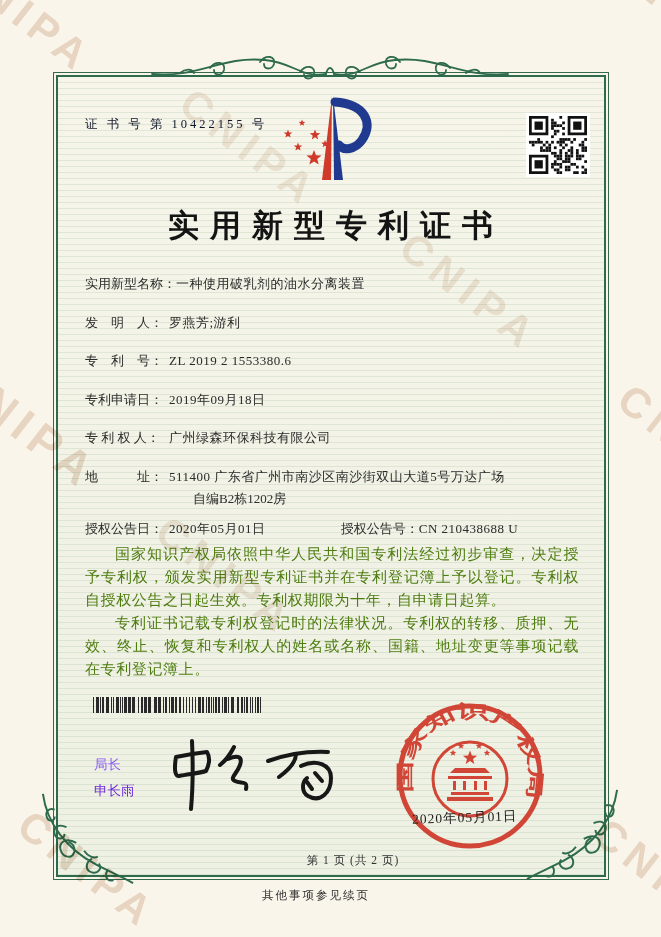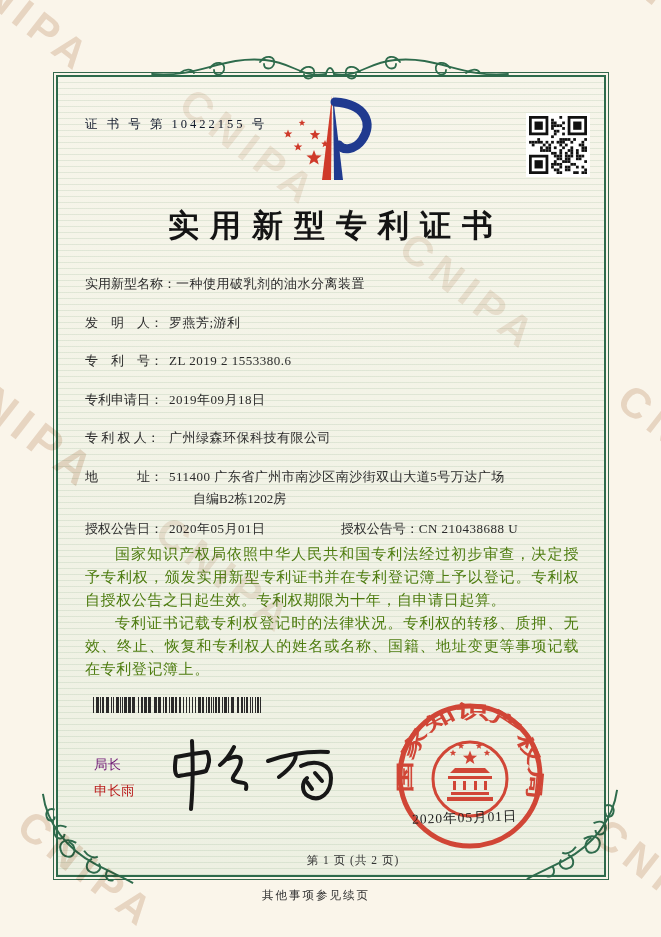--- a/index.html
+++ b/index.html
@@ -39,23 +39,23 @@
   .addr2{margin-top:6px; margin-left:108px; line-height:16px; font-size:13px;}
   .grant-row{white-space:nowrap;}
   .grant-row .pair2{margin-left:72px;}
   
   .legal{position:absolute; left:85px; top:543px; width:494px; z-index:4;
     font-size:15px; line-height:23px; text-align:justify; color:#4d7c0f;}
   .legal p{margin:0; text-indent:2em; letter-spacing:.6px;}
   
   .barcode{position:absolute; left:93px; top:697px; width:170px; height:16px; z-index:4;}
   .signer-title{position:absolute; left:94px; top:756px; z-index:4; font-size:13.5px;
-    font-family:"Liberation Sans","DejaVu Sans",sans-serif; color:#701a75;}
+    font-family:"Liberation Sans","DejaVu Sans",sans-serif; color:#8b5cf6;}
   .signer-name{position:absolute; left:94px; top:782px; z-index:4; font-size:13.5px;
-    font-family:"Liberation Sans","DejaVu Sans",sans-serif; color:#b91c1c;}
+    font-family:"Liberation Sans","DejaVu Sans",sans-serif; color:#6d28d9;}
   .signature{position:absolute; left:158px; top:735px; width:200px; height:85px; z-index:4;}
   .seal{position:absolute; left:395px; top:701px; width:150px; height:150px; z-index:4; opacity:.93;}
   .seal-date{position:absolute; left:412px; top:809px; z-index:5; font-size:13.5px;
     letter-spacing:1px; color:#1c1c1c; transform:rotate(-2deg);}
   .page-info{position:absolute; left:53px; top:853px; width:600px; z-index:4;
     text-align:center; font-size:11.5px; color:#333; letter-spacing:1px;}
   .footer-note{position:absolute; left:0; top:888px; width:632px; z-index:4;
     text-align:center; font-size:11.5px; color:#333; letter-spacing:2px;}
   
   .wm{position:absolute; z-index:9; pointer-events:none;

